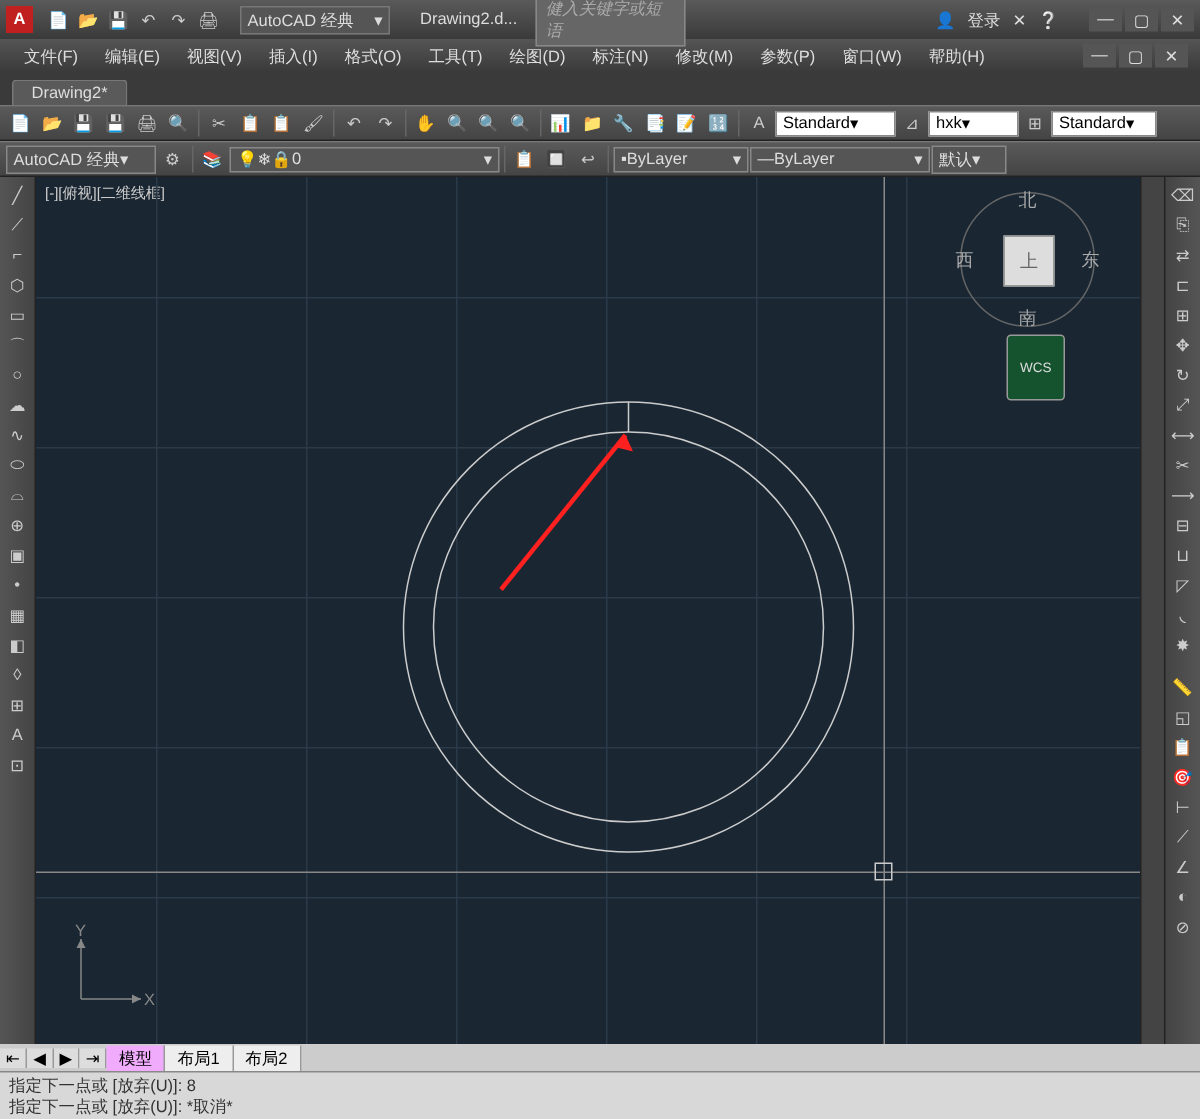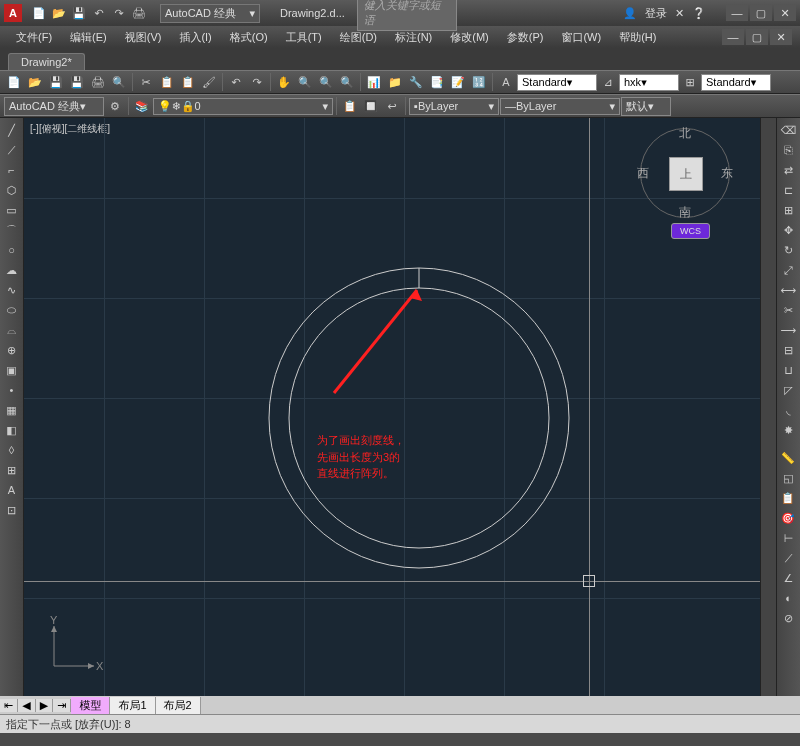--- a/index.html
+++ b/index.html
@@ -29,21 +29,21 @@
 .viewport{flex:1;background:#1a2733;position:relative;overflow:hidden}
 .vp-label{position:absolute;top:4px;left:6px;color:#ccc;font-size:10px}
 .grid-line{position:absolute;background:#2a3a48}
 .crosshair-h{position:absolute;left:0;right:0;height:1px;background:#888;top:463px}
 .crosshair-v{position:absolute;top:0;bottom:0;width:1px;background:#888;left:565px}
 .pickbox{position:absolute;width:12px;height:12px;border:1px solid #ccc;left:559px;top:457px}
 .compass{position:absolute;top:10px;right:30px;width:90px;height:90px}
 .compass-ring{width:90px;height:90px;border:1px solid #666;border-radius:50%;position:relative}
 .compass-cube{position:absolute;top:28px;left:28px;width:34px;height:34px;background:#ddd;border:1px solid #999;display:flex;align-items:center;justify-content:center;color:#666;font-size:12px}
 .compass-dir{position:absolute;color:#aaa;font-size:12px}
-.wcs-badge{position:absolute;top:105px;right:50px;background:#6d28d9;border:1px solid #999;padding:2px 8px;color:#ddd;font-size:9px;border-radius:3px}
+.wcs-badge{position:absolute;top:105px;right:50px;background:#14532d;border:1px solid #999;padding:16px 8px;color:#ddd;font-size:9px;border-radius:3px}
 .ucs{position:absolute;bottom:20px;left:20px;color:#888}
 .annot{position:absolute;color:#ff2020;font-size:16px;line-height:1.5}
 .rtool{width:24px;background:linear-gradient(90deg,#444,#555);border-left:1px solid #222;display:flex;flex-direction:column;padding:2px 0}
 .rtool .tbtn{width:22px;height:20px;margin:0 auto}
 .scrollbar-v{width:16px;background:#444;border-left:1px solid #222}
 .layout-tabs{height:18px;background:#ccc;display:flex;align-items:center;font-size:10px;color:#000}
 .ltab-btn{padding:0 4px;border-right:1px solid #999;cursor:pointer;background:#ddd}
 .ltab{padding:1px 8px;background:#eee;border-right:1px solid #999;cursor:pointer}
 .ltab.active{background:#f0abfc}
 .cmdarea{background:#d8d8d8;border-top:1px solid #888}
@@ -227,25 +227,20 @@
 
     <svg style="position:absolute;left:0;top:0" width="720" height="560">
       <circle cx="395" cy="300" r="150" fill="none" stroke="#ccc" stroke-width="1"></circle>
       <circle cx="395" cy="300" r="130" fill="none" stroke="#ccc" stroke-width="1"></circle>
       <line x1="395" y1="150" x2="395" y2="170" stroke="#ccc" stroke-width="1"></line>
 
       <line x1="310" y1="275" x2="393" y2="172" stroke="#ff2020" stroke-width="3"></line>
       <polygon points="393,172 398,183 386,180" fill="#ff2020"></polygon>
     </svg>
 
-    <div class="annot" style="left:293px;top:314px">
-      <div>为了画出刻度线，</div>
-      <div>先画出长度为3的</div>
-      <div>直线进行阵列。</div>
-    </div>
 
     <div class="crosshair-h"></div>
     <div class="crosshair-v"></div>
     <div class="pickbox"></div>
 
     <div class="compass">
       <div class="compass-ring">
         <div class="compass-dir" style="top:-4px;left:38px">北</div>
         <div class="compass-dir" style="bottom:-4px;left:38px">南</div>
         <div class="compass-dir" style="top:36px;right:-4px">东</div>
@@ -305,15 +300,16 @@
   <div class="ltab-btn">▶</div>
   <div class="ltab-btn">⇥</div>
   <div class="ltab active">模型</div>
   <div class="ltab">布局1</div>
   <div class="ltab">布局2</div>
 </div>
 
 <div class="cmdarea">
   <div class="cmd-hist">
     <div>指定下一点或 [放弃(U)]:  8</div>
+    <div>指定下一点或 [放弃(U)]:  *取消*</div>
   </div>
 
 </div>
 
 </body></html>

